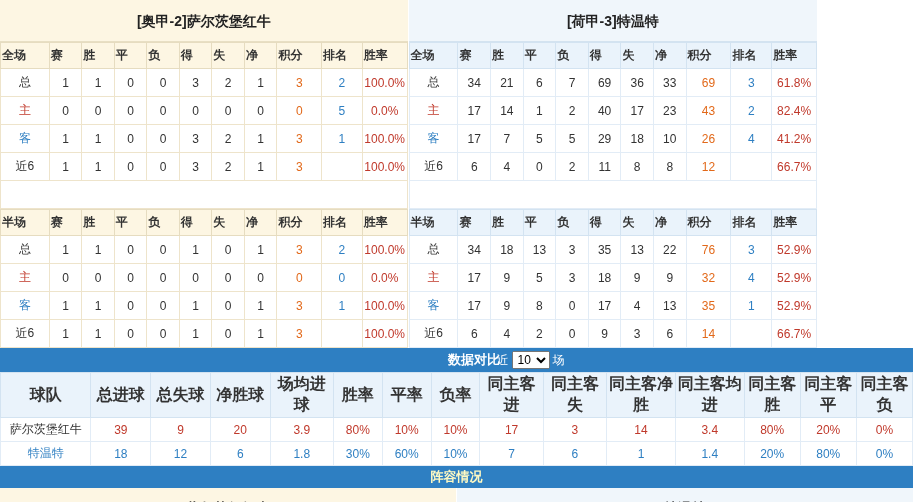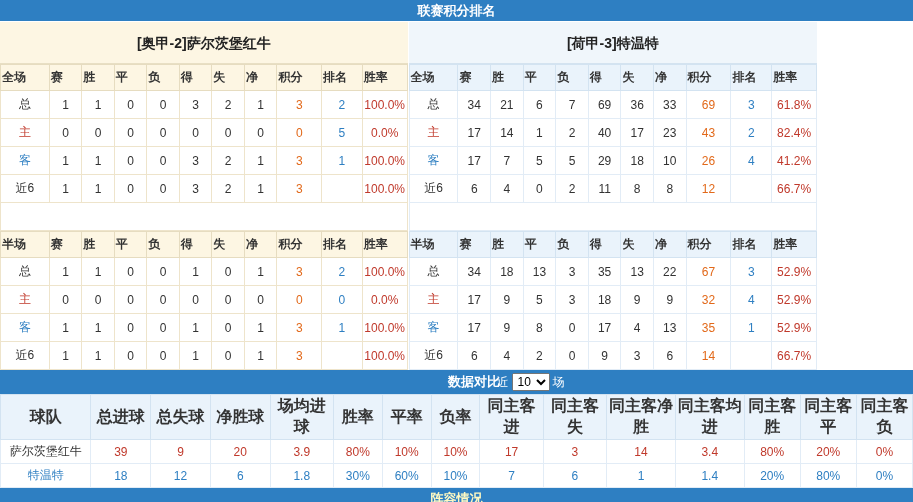--- a/index.html
+++ b/index.html
@@ -139,21 +139,20 @@
     font-size:14px;
   }
   .lineup-head.l { background:#fdf6e3; border-right:1px solid #fff; }
   .lineup-head.r { background:#f0f6fb; }
 </style>
 </head>
 <body>
 
 <div class="page">
 
-  <div class="bar-title">联赛积分排名</div>
 
   <div class="cols">
 
     <div class="col left">
       <div class="team-head">[奥甲-2]萨尔茨堡红牛</div>
 
       <table class="stat">
         <thead>
           <tr>
             <th style="width:12%">全场</th>
@@ -398,21 +397,21 @@
         <tbody>
           <tr>
             <td class="rowlabel">总</td>
             <td>34</td>
             <td>18</td>
             <td>13</td>
             <td>3</td>
             <td>35</td>
             <td>13</td>
             <td>22</td>
-            <td class="orange">67</td>
+            <td class="orange">76</td>
             <td class="blue">3</td>
             <td class="pct">52.9%</td>
           </tr>
           <tr>
             <td class="rowlabel home">主</td>
             <td>17</td>
             <td>9</td>
             <td>5</td>
             <td>3</td>
             <td>18</td>

